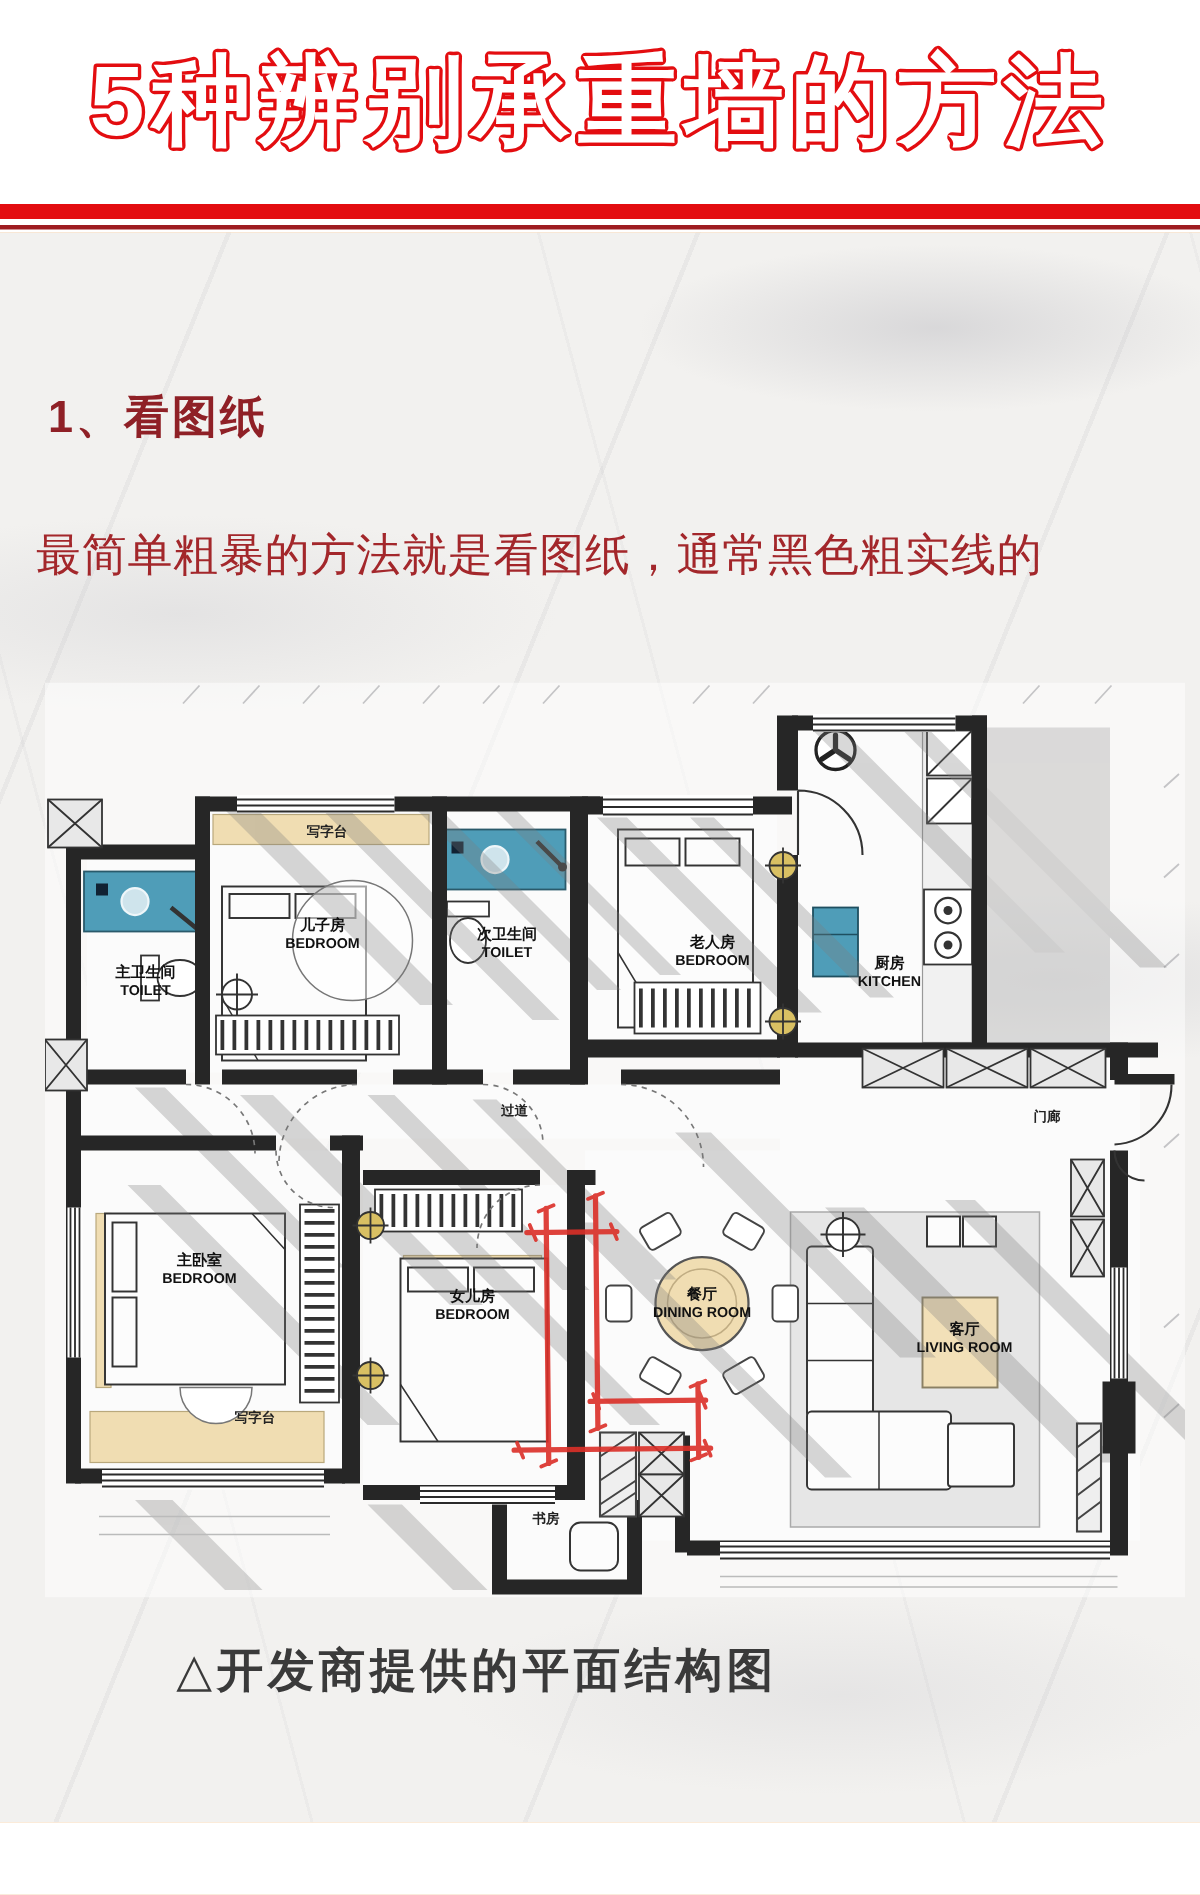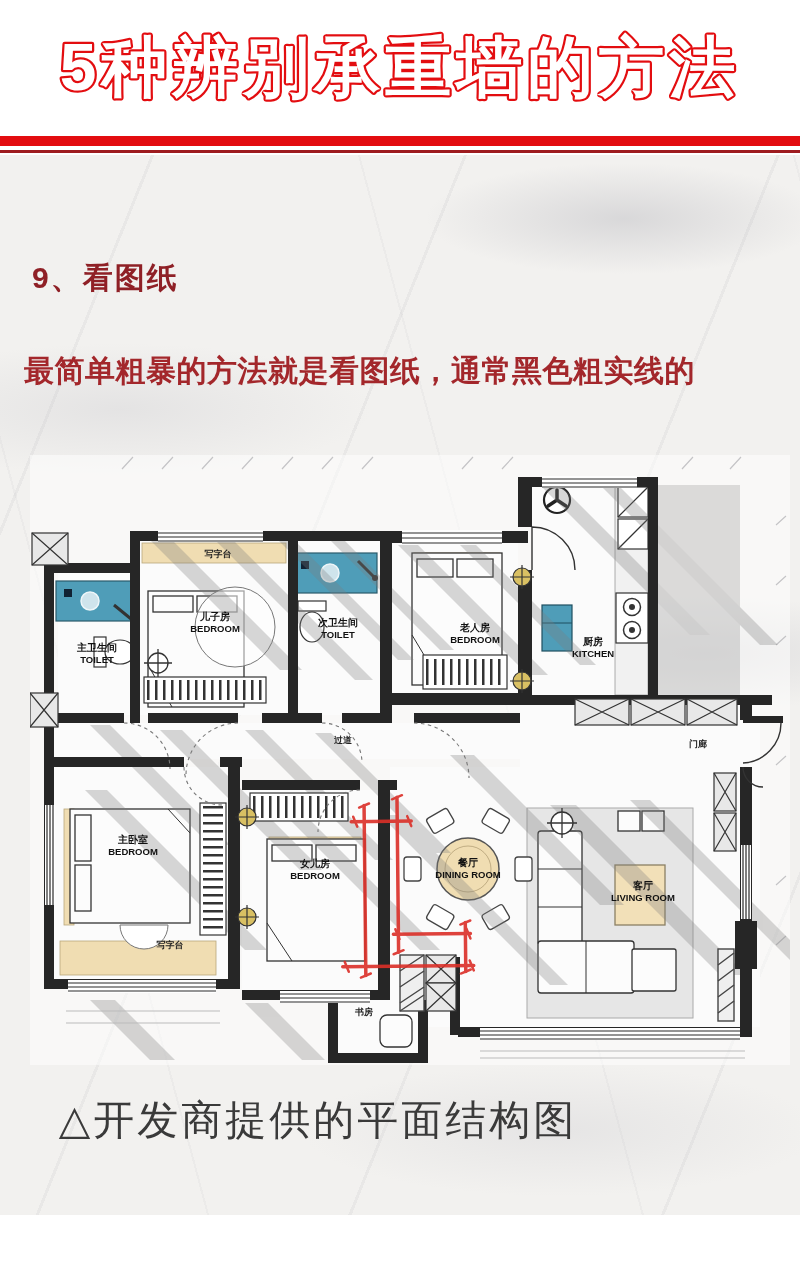--- a/index.html
+++ b/index.html
@@ -17,25 +17,25 @@
       radial-gradient(ellipse 320px 90px at 78% 6%, rgba(175,175,182,.38), transparent 62%),
       radial-gradient(ellipse 420px 110px at 15% 24%, rgba(188,188,194,.26), transparent 60%),
       radial-gradient(ellipse 380px 95px at 88% 47%, rgba(182,182,188,.30), transparent 60%),
       radial-gradient(ellipse 500px 130px at 42% 72%, rgba(198,198,204,.22), transparent 60%),
       radial-gradient(ellipse 430px 110px at 70% 92%, rgba(190,190,196,.24), transparent 60%),
       repeating-linear-gradient(112deg, transparent 0 140px, rgba(150,150,158,.10) 140px 143px, transparent 143px 290px),
       repeating-linear-gradient(75deg, transparent 0 200px, rgba(160,160,168,.08) 200px 202px, transparent 202px 420px);
   }
   .section-heading{position:absolute;left:32px;top:78px;font-size:30px;font-weight:700;
     color:#8f2026;letter-spacing:2px;}
-  .section-body{position:absolute;left:24px;top:162px;width:756px;font-size:30px;font-weight:700;
+  .section-body{position:absolute;left:24px;top:162px;width:756px;font-size:30px;font-weight:400;
     color:#a3272b;letter-spacing:.5px;line-height:48px;}
   .floorplan{position:absolute;left:30px;top:300px;width:760px;height:610px;}
-  .caption{position:absolute;left:0;top:938px;width:636px;text-align:center;font-size:41px;
-    font-weight:400;color:#3a3a3a;letter-spacing:3px;}
+  .caption{position:absolute;left:0;top:938px;width:636px;text-align:center;font-size:31px;
+    font-weight:700;color:#3a3a3a;letter-spacing:3px;}
   .bottom-white{position:absolute;left:0;top:1215px;width:800px;height:48px;background:#fff;}
   
   .plan-zh{font-size:10px;font-weight:700;fill:#111;}
   .plan-en{font-size:9.5px;font-weight:700;fill:#111;}
   .plan-sm{font-size:9px;font-weight:700;fill:#222;}
 </style>
 </head>
 <body>
 
 <div class="page">
@@ -43,21 +43,21 @@
   <header class="title-band">
     <svg class="title-svg" width="800" height="120">
       <text x="400" y="82" text-anchor="middle" font-size="66" font-weight="bold" font-family="Liberation Sans, DejaVu Sans, sans-serif" fill="#ffffff" stroke="#e30d10" stroke-width="4.5" paint-order="stroke" stroke-linejoin="round" letter-spacing="5">5种辨别承重墙的方法</text>
     </svg>
     <div class="divider-thick"></div>
     <div class="divider-thin"></div>
   </header>
 
   <section class="marble">
 
-    <h2 class="section-heading">9、看图纸</h2>
+    <h2 class="section-heading">1、看图纸</h2>
 
     <p class="section-body"><span>最简单粗暴的方法就是看图纸，通常黑色粗实线的</span><br></p>
 
     <div class="floorplan">
     <svg width="760" height="610" viewBox="0 0 760 610">
 
       <rect x="0" y="0" width="760" height="610" fill="#ffffff" opacity="0.5"></rect>
 
       <g stroke="#a9a9ad" stroke-width="1.2" opacity="0.65">
         <path d="M92,14 l11,-12 M132,14 l11,-12 M172,14 l11,-12 M212,14 l11,-12 M252,14 l11,-12 M292,14 l11,-12 M332,14 l11,-12 M432,14 l11,-12 M472,14 l11,-12 M652,14 l11,-12 M700,14 l11,-12"></path>

